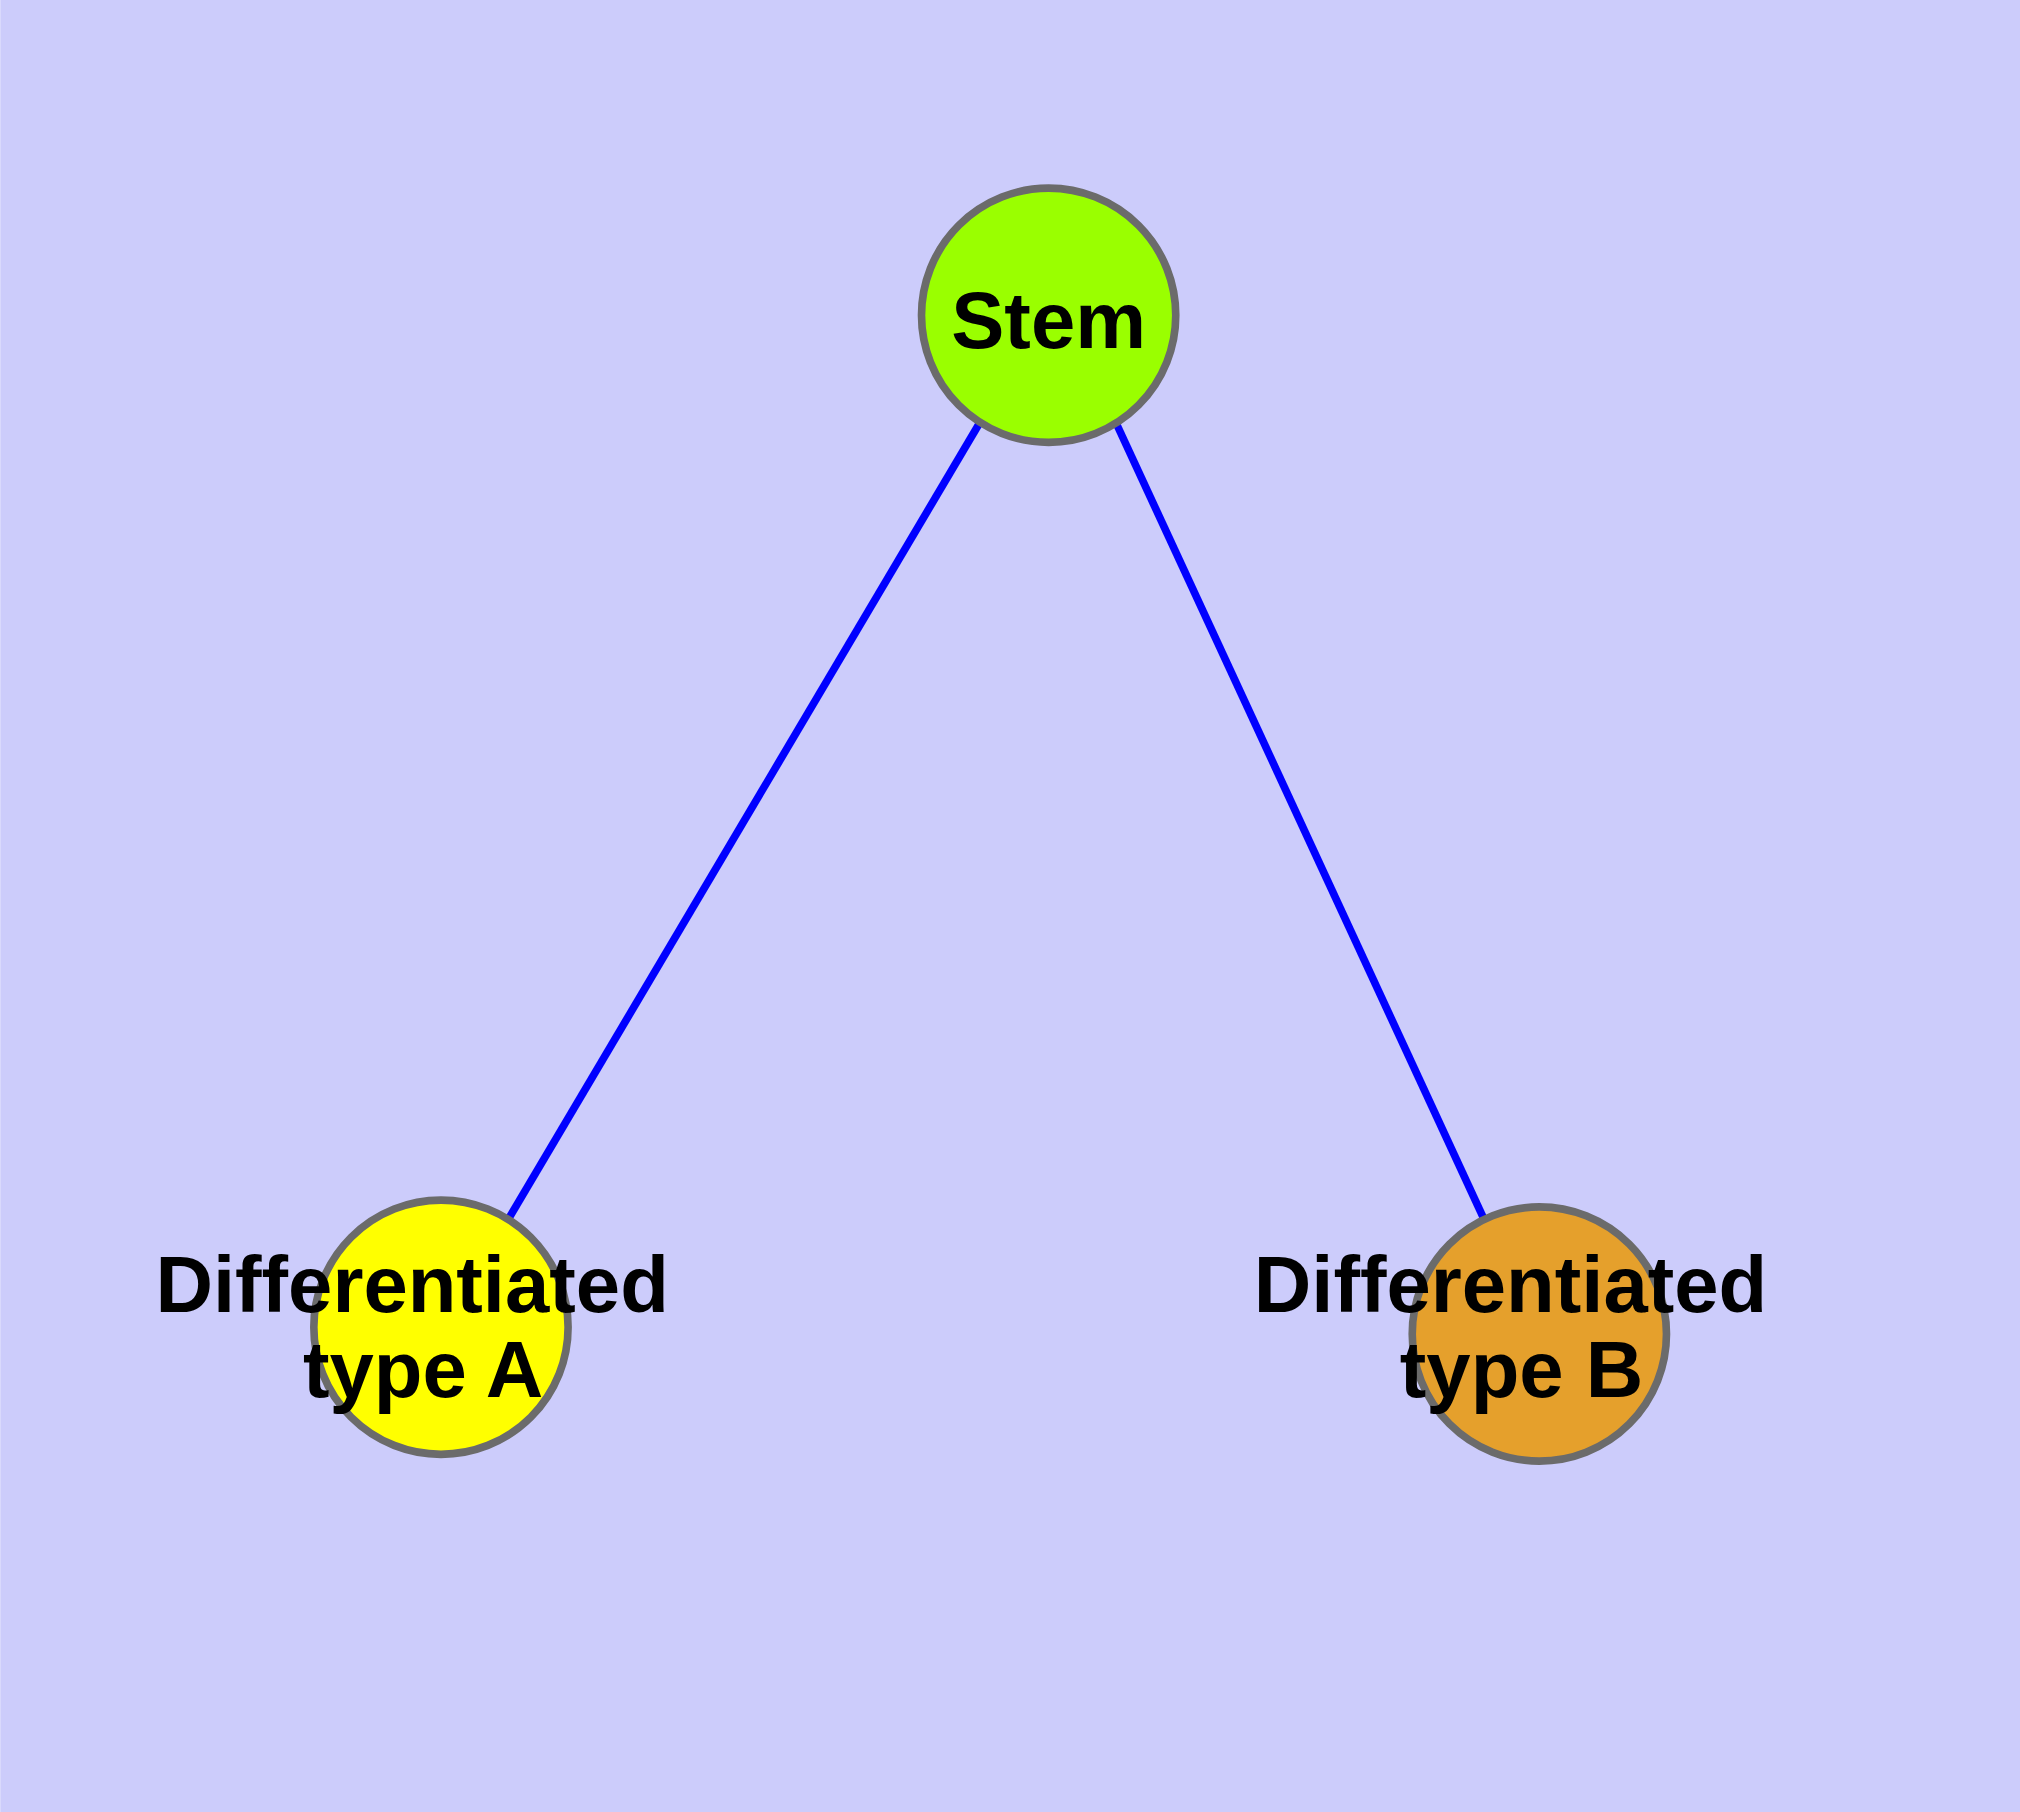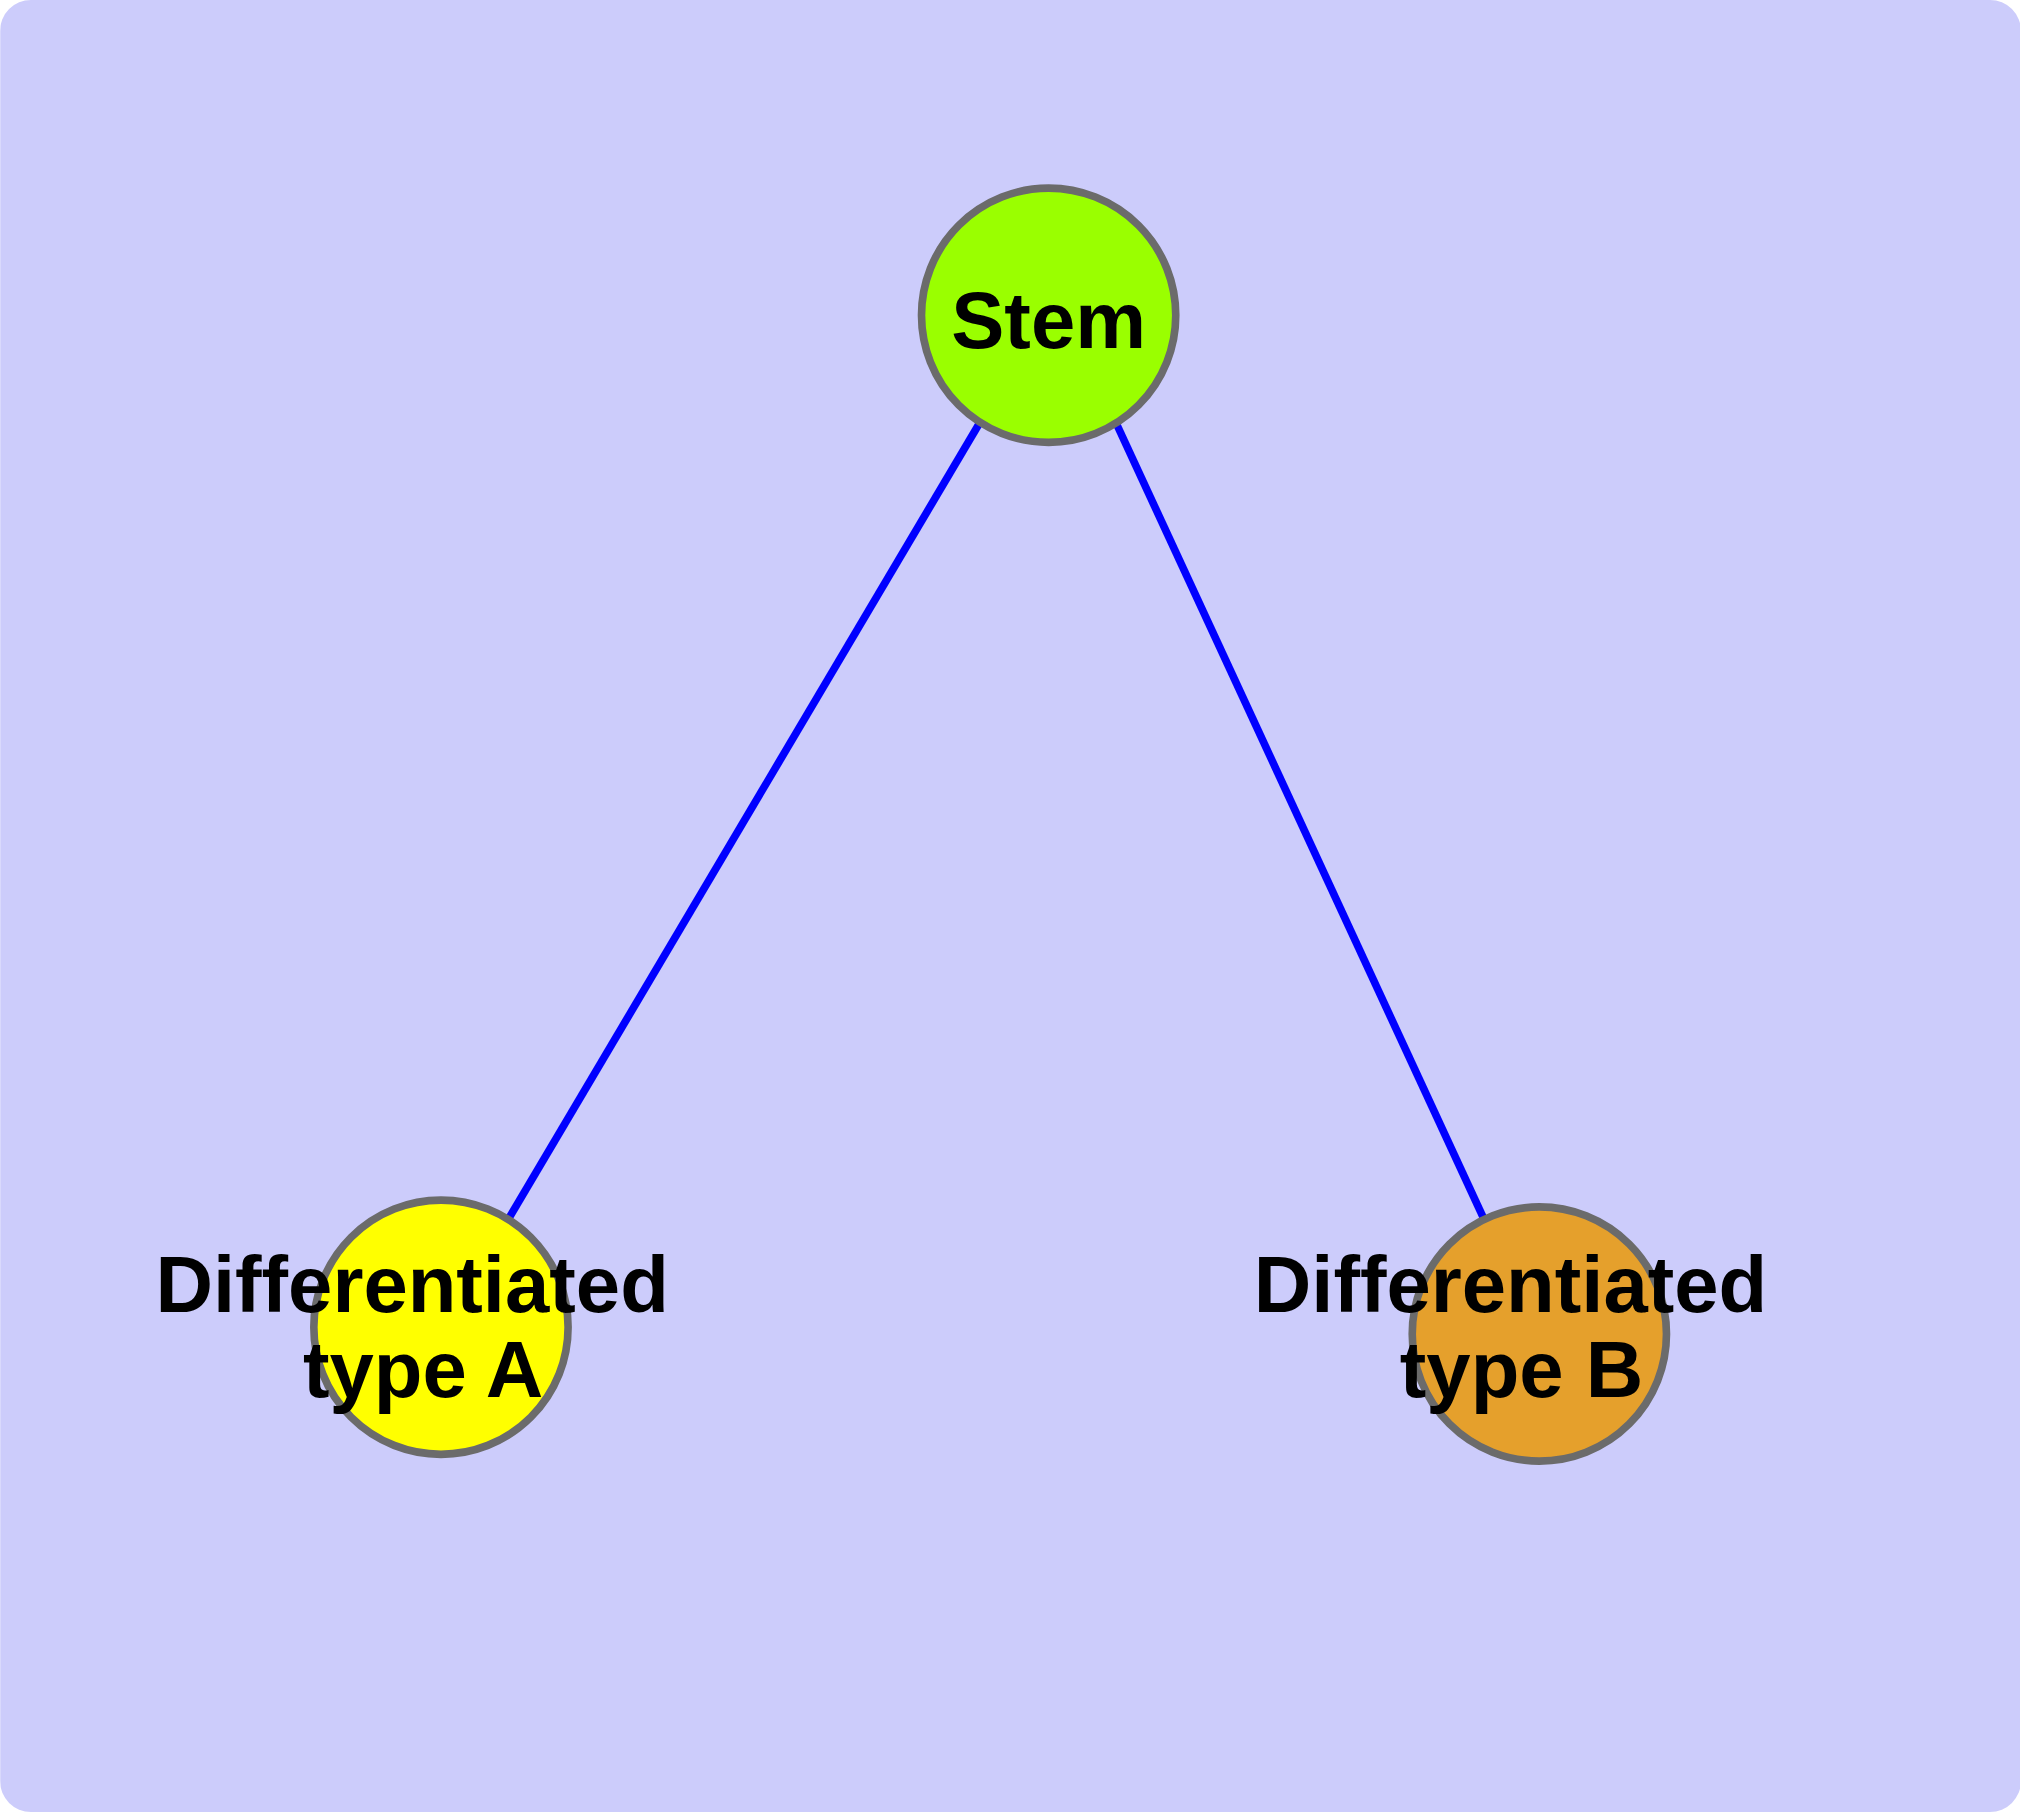--- a/index.html
+++ b/index.html
@@ -7,21 +7,20 @@
     margin: 0;
     padding: 0;
     background: #ffffff;
   }
   #canvas {
     position: relative;
     width: 2021px;
     height: 1812px;
     overflow: hidden;
     font-family: "Liberation Sans", sans-serif;
-    border-radius: 31px;
   }
   #graph-svg {
     position: absolute;
     top: 0;
     left: 0;
     width: 2021px;
     height: 1812px;
     display: block;
   }
   .node-circle {

